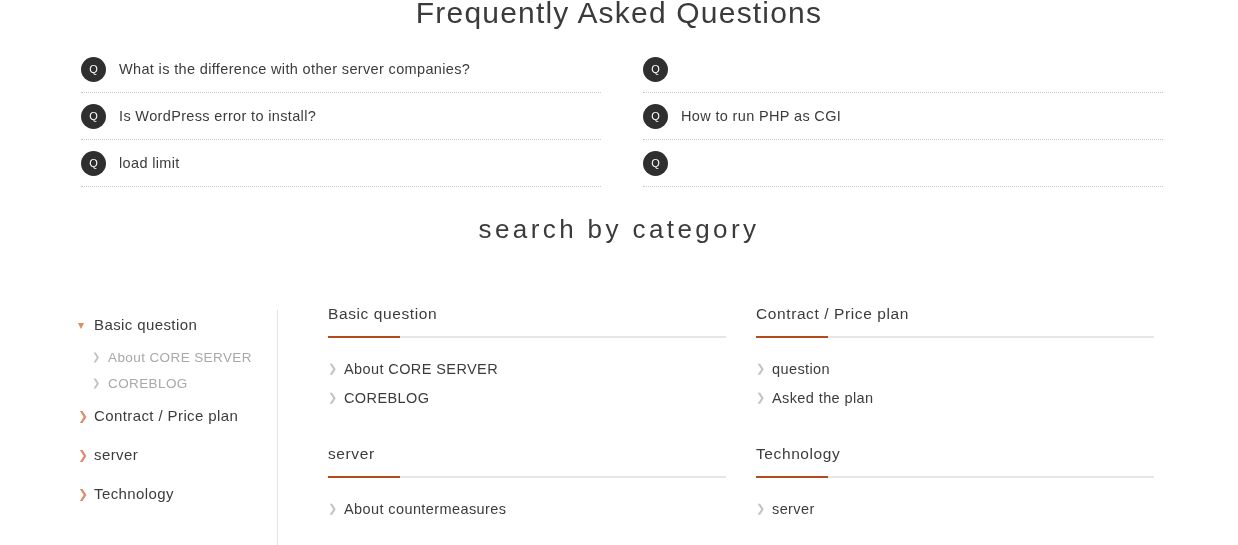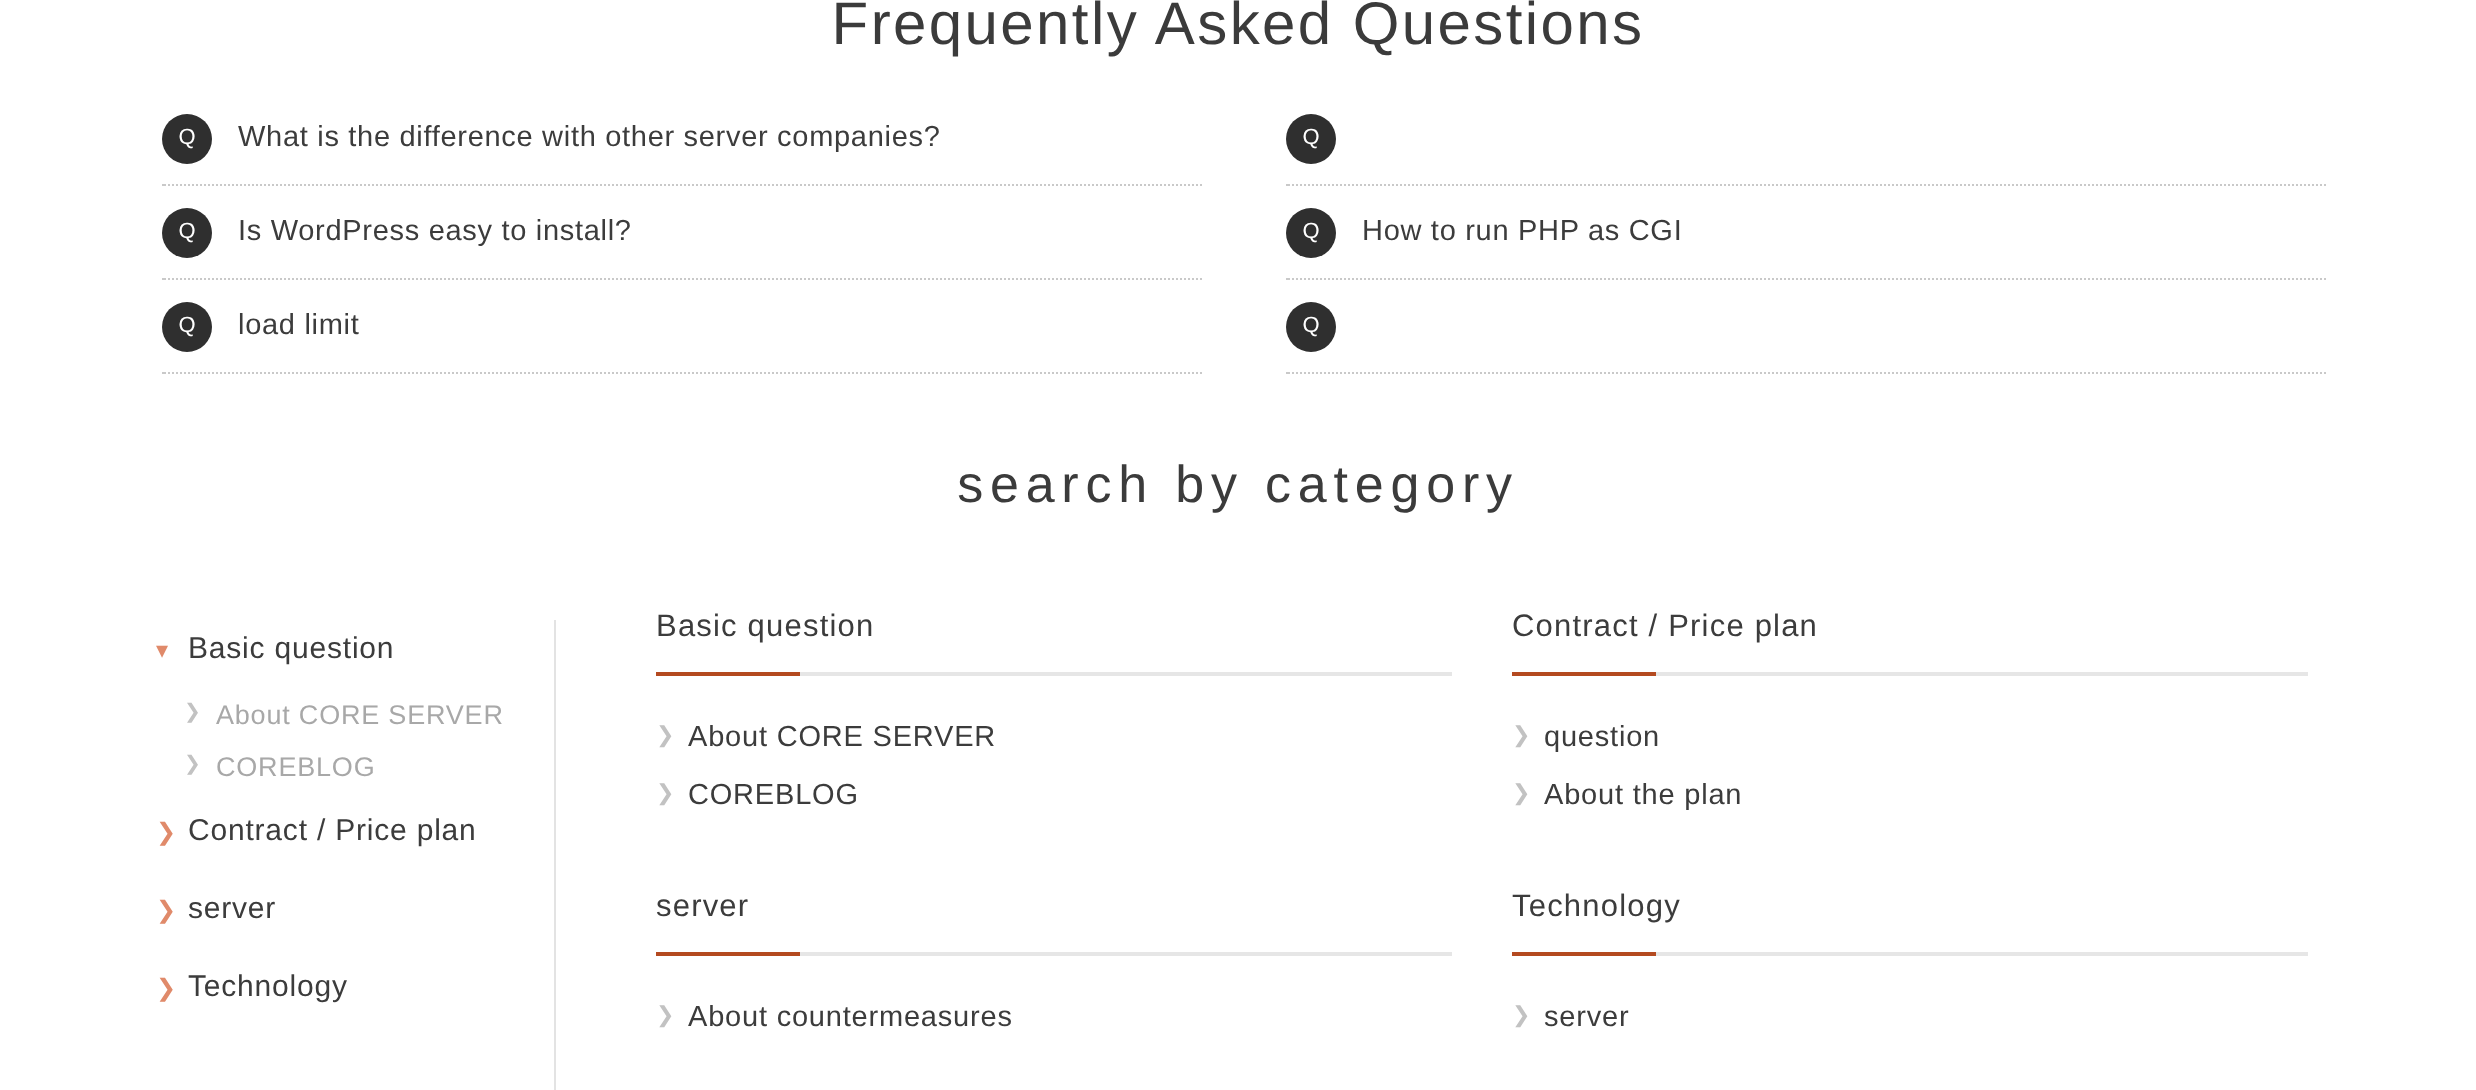--- a/index.html
+++ b/index.html
@@ -68,21 +68,21 @@
   .faq-text {
     font-size: 14.5px;
     color: #3c3c3c;
     letter-spacing: 0.35px;
     white-space: nowrap;
   }
 
   
   .cat-title {
     position: absolute;
-    top: 227px;
+    top: 214px;
     left: 0;
     width: 1238px;
     text-align: center;
     font-size: 26px;
     font-weight: 400;
     letter-spacing: 3.4px;
     color: #3b3b3b;
     white-space: nowrap;
   }
 
@@ -204,21 +204,21 @@
 
 <div class="faq-cols">
 
   <div class="faq-col left">
     <div class="faq-item">
       <span class="q-badge">Q</span>
       <span class="faq-text">What is the difference with other server companies?</span>
     </div>
     <div class="faq-item">
       <span class="q-badge">Q</span>
-      <span class="faq-text">Is WordPress easy to install?</span>
+      <span class="faq-text">Is WordPress error to install?</span>
     </div>
     <div class="faq-item">
       <span class="q-badge">Q</span>
       <span class="faq-text">load limit</span>
     </div>
   </div>
 
   <div class="faq-col right">
     <div class="faq-item">
       <span class="q-badge">Q</span>
@@ -292,21 +292,21 @@
 
       <div class="cat-block colgap">
         <div class="cat-head">Contract / Price plan</div>
         <div class="cat-rule"></div>
         <div class="cat-link">
           <span class="chev">❯</span>
           <span class="label">question</span>
         </div>
         <div class="cat-link">
           <span class="chev">❯</span>
-          <span class="label">About the plan</span>
+          <span class="label">Asked the plan</span>
         </div>
       </div>
 
       <div class="cat-block">
         <div class="cat-head">server</div>
         <div class="cat-rule"></div>
         <div class="cat-link">
           <span class="chev">❯</span>
           <span class="label">About countermeasures</span>
         </div>

